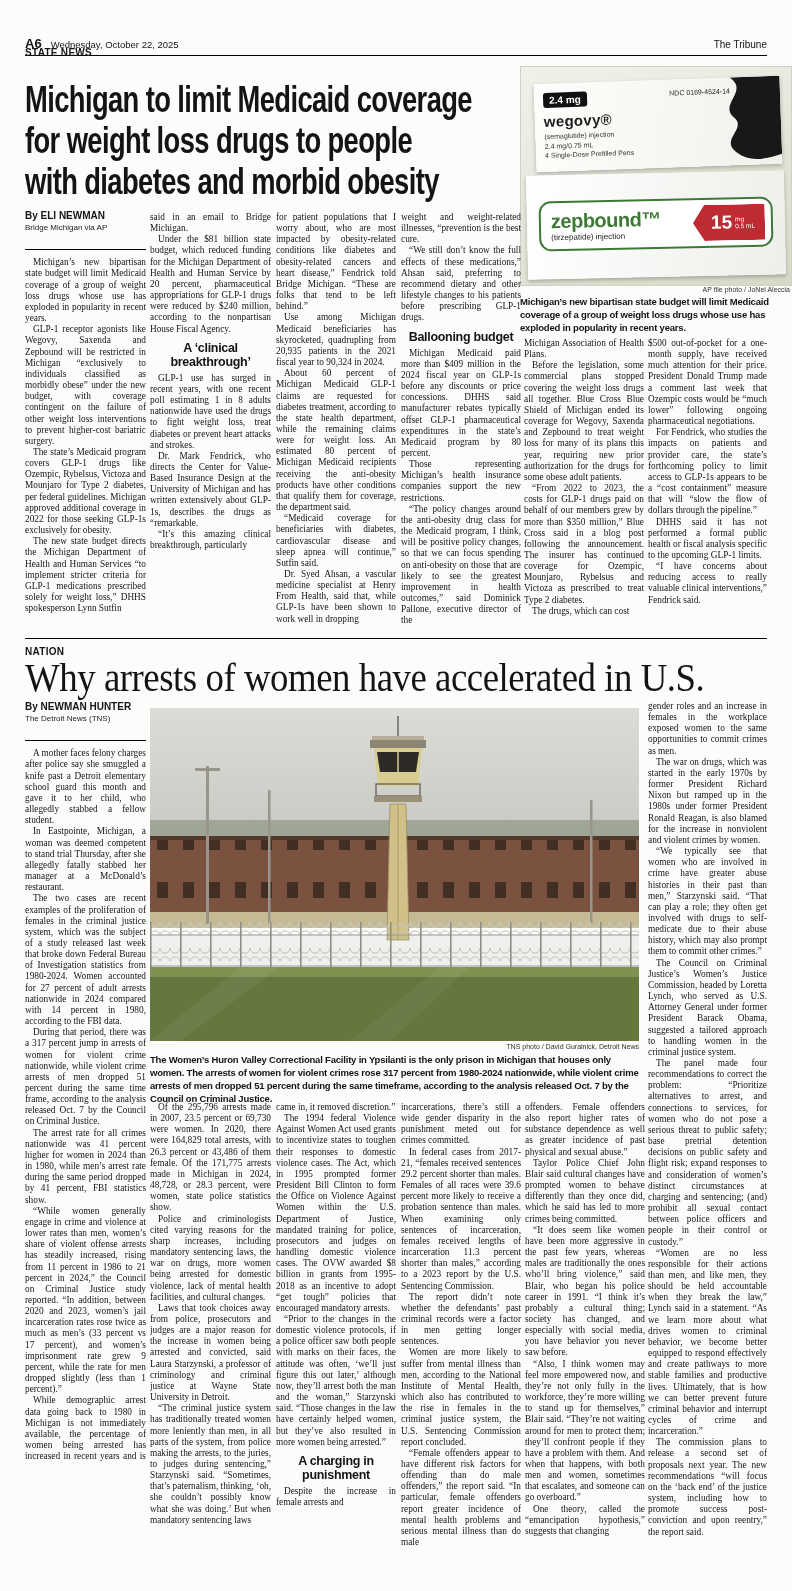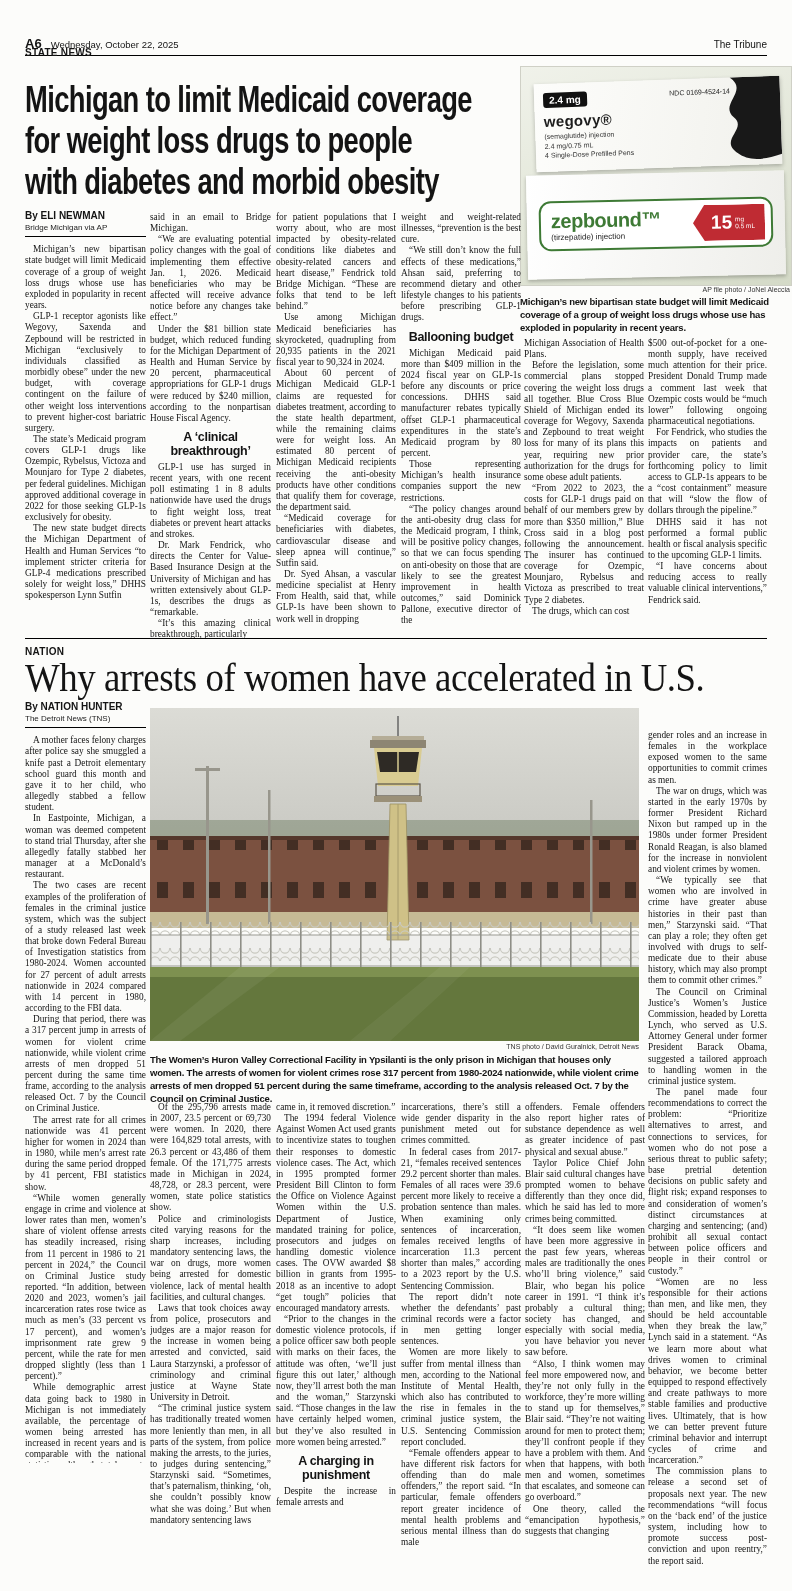--- a/index.html
+++ b/index.html
@@ -26,21 +26,21 @@
                  font-family:"Liberation Sans","DejaVu Sans",sans-serif; font-weight:700;
                  font-size:36px; line-height:41px; letter-spacing:-0.8px;
                  transform:scaleX(0.76); transform-origin:top left; white-space:nowrap; }
   .sn-headline span { display:block; }
 
   .nation-headline { position:absolute; left:25px; top:655px; margin:0;
                  font-family:"Liberation Serif","DejaVu Serif",serif; font-weight:400;
                  font-size:40px; line-height:46px; letter-spacing:-0.5px;
                  transform:scaleX(0.92); transform-origin:top left; white-space:nowrap; }
 
-  .byline-block { border-bottom:1.2px solid #000; padding-bottom:3px; margin-bottom:7px; }
+  .byline-block { border-bottom:1.2px solid #000; padding-bottom:16px; margin-bottom:7px; }
   .byline { font-family:"Liberation Sans",sans-serif; font-weight:700; font-size:10px; }
   .byline-org { font-family:"Liberation Sans",sans-serif; font-size:8px; color:#222; margin-top:1px; }
 
   
   .col { position:absolute; font-size:9.3px; line-height:11.15px; text-align:justify; overflow:hidden; }
   .col p { margin:0; }
   .col p.p { text-indent:8px; }
   .col p.cont { text-indent:0; }
   .col h3.sub, .col h3.subc { font-family:"Liberation Sans",sans-serif; font-size:12.5px;
         line-height:14px; letter-spacing:-0.3px; text-align:center; margin:6px 0 4px; font-weight:700; }
@@ -50,21 +50,21 @@
   #sn-col3{left:276px; top:212px; width:120px; height:426px;}
   #sn-col4{left:401px; top:212px; width:120px; height:426px;}
   #sn-col5{left:524px; top:338px; width:120px; height:300px;}
   #sn-col6{left:648px; top:338px; width:119px; height:300px;}
 
   #na-col1{left:25px;  top:701px;  width:121px; height:762px;}
   #na-col2{left:150px; top:1102px; width:121px; height:489px;}
   #na-col3{left:276px; top:1102px; width:120px; height:489px;}
   #na-col4{left:401px; top:1102px; width:120px; height:489px;}
   #na-col5{left:525px; top:1102px; width:120px; height:489px;}
-  #na-col6{left:648px; top:701px;  width:119px; height:850px;margin-top:29px;}
+  #na-col6{left:648px; top:701px;  width:119px; height:850px;}
 
   .article-divider { position:absolute; left:25px; right:25px; top:638px; border-top:1px solid #000; }
 
   .credit { position:absolute; font-family:"Liberation Sans",sans-serif; font-size:7px;
             color:#333; text-align:right; }
   #sn-credit{ left:520px; top:286px; width:270px; }
   #na-credit{ left:150px; top:1043px; width:489px; }
 
   .caption { position:absolute; font-family:"Liberation Sans",sans-serif; font-weight:700;
              font-size:9.5px; line-height:13px; letter-spacing:-0.2px; text-align:left; }
@@ -160,26 +160,25 @@
 
   <div class="col" id="sn-col1">
     <div class="byline-block">
       <div class="byline">By ELI NEWMAN</div>
       <div class="byline-org">Bridge Michigan via AP</div>
     </div>
     <div>
         <p class="p">Michigan’s new bipartisan state budget will limit Medicaid coverage of a group of weight loss drugs whose use has exploded in popularity in recent years.</p>
         <p class="p">GLP-1 receptor agonists like Wegovy, Saxenda and Zepbound will be restricted in Michigan “exclusively to individuals classified as morbidly obese” under the new budget, with coverage contingent on the failure of other weight loss interventions to prevent higher-cost bariatric surgery.</p>
         <p class="p">The state’s Medicaid program covers GLP-1 drugs like Ozempic, Rybelsus, Victoza and Mounjaro for Type 2 diabetes, per federal guidelines. Michigan approved additional coverage in 2022 for those seeking GLP-1s exclusively for obesity.</p>
-        <p class="p">The new state budget directs the Michigan Department of Health and Human Services “to implement stricter criteria for GLP-4 medications prescribed solely for weight loss,” DHHS spokesperson Lynn Sutfin</p>
+        <p class="p">The new state budget directs the Michigan Department of Health and Human Services “to implement stricter criteria for GLP-1 medications prescribed solely for weight loss,” DHHS spokesperson Lynn Sutfin</p>
       </div>
   </div>
   <div class="col" id="sn-col2">
       <p class="cont">said in an email to Bridge Michigan.</p>
-      <p class="p">“We are evaluating potential policy changes with the goal of implementing them effective Jan. 1, 2026. Medicaid beneficiaries who may be affected will receive advance notice before any changes take effect.”</p>
       <p class="p">Under the $81 billion state budget, which reduced funding for the Michigan Department of Health and Human Service by 20 percent, pharmaceutical appropriations for GLP-1 drugs were reduced by $240 million, according to the nonpartisan House Fiscal Agency.</p>
       <h3 class="sub">A ‘clinical breakthrough’</h3>
       <p class="p">GLP-1 use has surged in recent years, with one recent poll estimating 1 in 8 adults nationwide have used the drugs to fight weight loss, treat diabetes or prevent heart attacks and strokes.</p>
       <p class="p">Dr. Mark Fendrick, who directs the Center for Value-Based Insurance Design at the University of Michigan and has written extensively about GLP-1s, describes the drugs as “remarkable.</p>
       <p class="p">“It’s this amazing clinical breakthrough, particularly</p>
     </div>
   <div class="col" id="sn-col3">
       <p class="cont">for patient populations that I worry about, who are most impacted by obesity-related conditions like diabetes and obesity-related cancers and heart disease,” Fendrick told Bridge Michigan. “These are folks that tend to be left behind.”</p>
       <p class="p">Use among Michigan Medicaid beneficiaries has skyrocketed, quadrupling from 20,935 patients in the 2021 fiscal year to 90,324 in 2024.</p>
       <p class="p">About 60 percent of Michigan Medicaid GLP-1 claims are requested for diabetes treatment, according to the state health department, while the remaining claims were for weight loss. An estimated 80 percent of Michigan Medicaid recipients receiving the anti-obesity products have other conditions that qualify them for coverage, the department said.</p>
@@ -264,21 +263,21 @@
       <rect x="0" y="259" width="489" height="10" fill="#7e9150"></rect>
       <polygon points="0,333 90,259 130,259 30,333" fill="#ffffff" opacity="0.06"></polygon>
       <polygon points="200,333 290,259 320,259 240,333" fill="#ffffff" opacity="0.05"></polygon>
     </svg>
   </div>
   <div class="credit" id="na-credit">TNS photo / David Guralnick, Detroit News</div>
   <div class="caption" id="na-caption">The Women’s Huron Valley Correctional Facility in Ypsilanti is the only prison in Michigan that houses only women. The arrests of women for violent crimes rose 317 percent from 1980-2024 nationwide, while violent crime arrests of men dropped 51 percent during the same timeframe, according to the analysis released Oct. 7 by the Council on Criminal Justice.</div>
 
   <div class="col" id="na-col1">
     <div class="byline-block">
-      <div class="byline">By NATION HUNTER</div>
+      <div class="byline">By NEWMAN HUNTER</div>
       <div class="byline-org">The Detroit News (TNS)</div>
     </div>
     <div>
         <p class="p">A mother faces felony charges after police say she smuggled a knife past a Detroit elementary school guard this month and gave it to her child, who allegedly stabbed a fellow student.</p>
         <p class="p">In Eastpointe, Michigan, a woman was deemed competent to stand trial Thursday, after she allegedly fatally stabbed her manager at a McDonald’s restaurant.</p>
         <p class="p">The two cases are recent examples of the proliferation of females in the criminal justice system, which was the subject of a study released last week that broke down Federal Bureau of Investigation statistics from 1980-2024. Women accounted for 27 percent of adult arrests nationwide in 2024 compared with 14 percent in 1980, according to the FBI data.</p>
         <p class="p">During that period, there was a 317 percent jump in arrests of women for violent crime nationwide, while violent crime arrests of men dropped 51 percent during the same time frame, according to the analysis released Oct. 7 by the Council on Criminal Justice.</p>
         <p class="p">The arrest rate for all crimes nationwide was 41 percent higher for women in 2024 than in 1980, while men’s arrest rate during the same period dropped by 41 percent, FBI statistics show.</p>
         <p class="p">“While women generally engage in crime and violence at lower rates than men, women’s share of violent offense arrests has steadily increased, rising from 11 percent in 1986 to 21 percent in 2024,” the Council on Criminal Justice study reported. “In addition, between 2020 and 2023, women’s jail incarceration rates rose twice as much as men’s (33 percent vs 17 percent), and women’s imprisonment rate grew 9 percent, while the rate for men dropped slightly (less than 1 percent).”</p>
         <p class="p">While demographic arrest data going back to 1980 in Michigan is not immediately available, the percentage of women being arrested has increased in recent years and is comparable with the national statistics, although total arrests have dropped, according to Michigan State Police data.</p>

